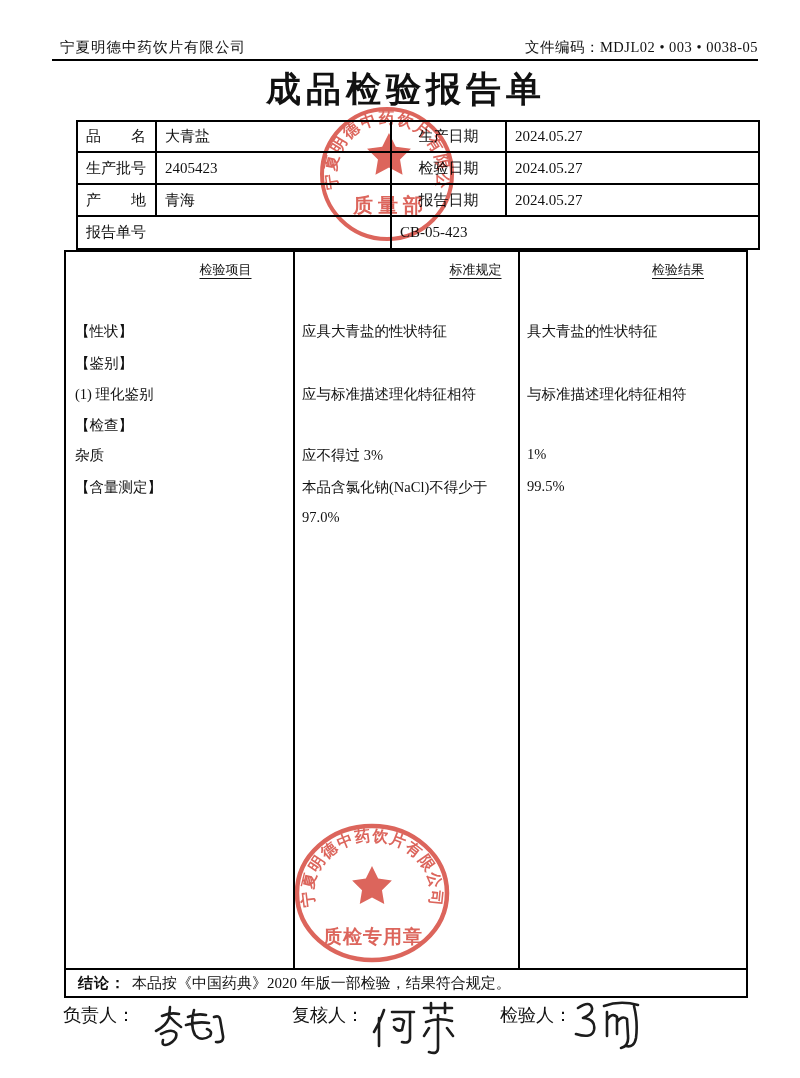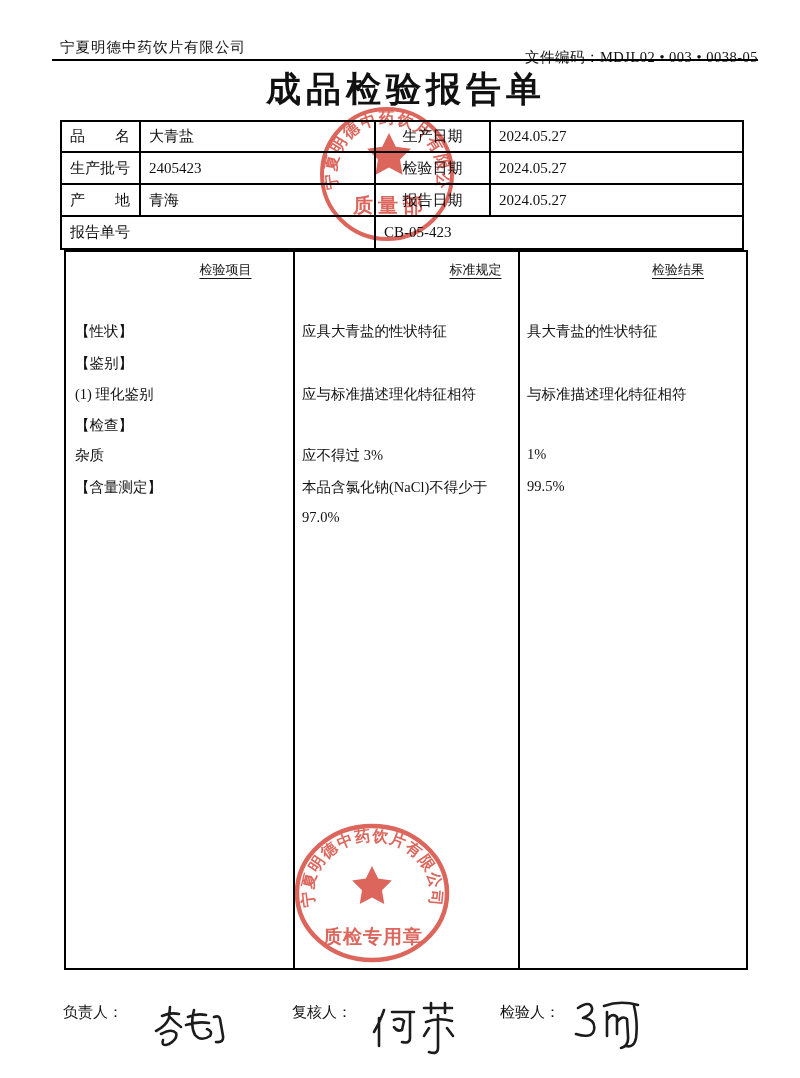--- a/index.html
+++ b/index.html
@@ -4,27 +4,27 @@
 <style>
   html,body{margin:0;padding:0;background:#888;}
   .page{
     position:relative;width:800px;height:1078px;background:#ffffff;
     font-family:"Liberation Serif","DejaVu Serif",serif;color:#111;
     overflow:hidden;margin:0 auto;
   }
   .abs{position:absolute;}
   
   .hdr-company{left:60px;top:38px;font-size:14.5px;letter-spacing:1px;}
-  .hdr-code{right:42px;top:38px;font-size:14.5px;letter-spacing:.5px;margin-top:10px;}
+  .hdr-code{right:42px;top:38px;font-size:14.5px;letter-spacing:.5px;}
   .hdr-rule{left:52px;top:59px;width:706px;height:2px;background:#000;}
   
   .title{left:64px;top:66px;width:684px;text-align:center;
          font-size:35px;font-weight:bold;letter-spacing:5px;}
   
-  .info-table{left:60px;top:120px;width:684px;height:130px;border:2px solid #000;box-sizing:border-box;
+  .info-table{left:76px;top:120px;width:684px;height:130px;border:2px solid #000;box-sizing:border-box;
               display:grid;grid-template-columns:79px 235px 115px 1fr;grid-template-rows:31px 32px 32px 1fr;
               font-size:15px;}
   .cell{border-right:2px solid #000;border-bottom:2px solid #000;display:flex;align-items:center;
         padding:0 8px;box-sizing:border-box;white-space:nowrap;overflow:visible;}
   .cell.noR{border-right:none;}
   .cell.noB{border-bottom:none;}
   .cell.ctr{justify-content:center;padding:8px 4px;}
   .cell.span2{grid-column:1 / 3;}
   .cell.span2b{grid-column:3 / 5;}
   
@@ -35,21 +35,21 @@
   .t-row{position:absolute;left:0;width:100%;height:22px;font-size:14.5px;}
   .t-cell{position:absolute;top:0;white-space:nowrap;}
   .tc1{left:9px;}
   .tc2{left:236px;}
   .tc3{left:461px;}
   
   .conclusion{left:64px;top:968px;width:684px;height:30px;border:2px solid #000;box-sizing:border-box;
               display:flex;align-items:center;font-size:15px;padding-left:12px;}
   .conclusion b{letter-spacing:1px;margin-right:6px;}
   
-  .sig-label{top:1003px;font-size:15px;}
+  .sig-label{top:1003px;font-size:18px;}
   .sig-svg{pointer-events:none;}
   .sig-svg path{stroke:#1c1c1c;stroke-width:2.6;fill:none;stroke-linecap:round;stroke-linejoin:round;}
   
   .stamp{mix-blend-mode:multiply;opacity:.83;}
 </style>
 </head>
 <body>
 
 <div class="page">
 
@@ -117,20 +117,24 @@
       <span class="t-cell tc2">本品含氯化钠(NaCl)不得少于</span>
       <span class="t-cell tc3">99.5%</span>
     </div>
     <div class="t-row" style="top:257px;">
       <span class="t-cell tc1"></span>
       <span class="t-cell tc2">97.0%</span>
       <span class="t-cell tc3"></span>
     </div>
   </div>
 
+  <div class="abs conclusion">
+    <b>结论：</b>
+    <span>本品按《中国药典》2020 年版一部检验，结果符合规定。</span>
+  </div>
 
   <div class="abs sig-label" style="left:63px;">负责人：</div>
   <div class="abs sig-label" style="left:292px;">复核人：</div>
   <div class="abs sig-label" style="left:500px;">检验人：</div>
 
   <svg class="abs sig-svg" style="left:148px;top:1004px;" width="85" height="50" viewBox="0 0 85 50">
     <path d="M14 12 Q22 8 31 10 M22 3 L21 14 Q18 22 8 27 M21 12 Q27 19 33 23 M13 30 Q24 24 28 29 Q30 35 21 40 Q13 43 15 36"></path>
     <path d="M40 13 Q49 9 58 11 M38 21 Q50 17 61 19 M46 6 Q42 22 47 31 Q53 38 62 32 Q65 27 59 25"></path>
     <path d="M66 13 Q71 11 72 15 L75 32 Q76 39 68 38"></path>
   </svg>

